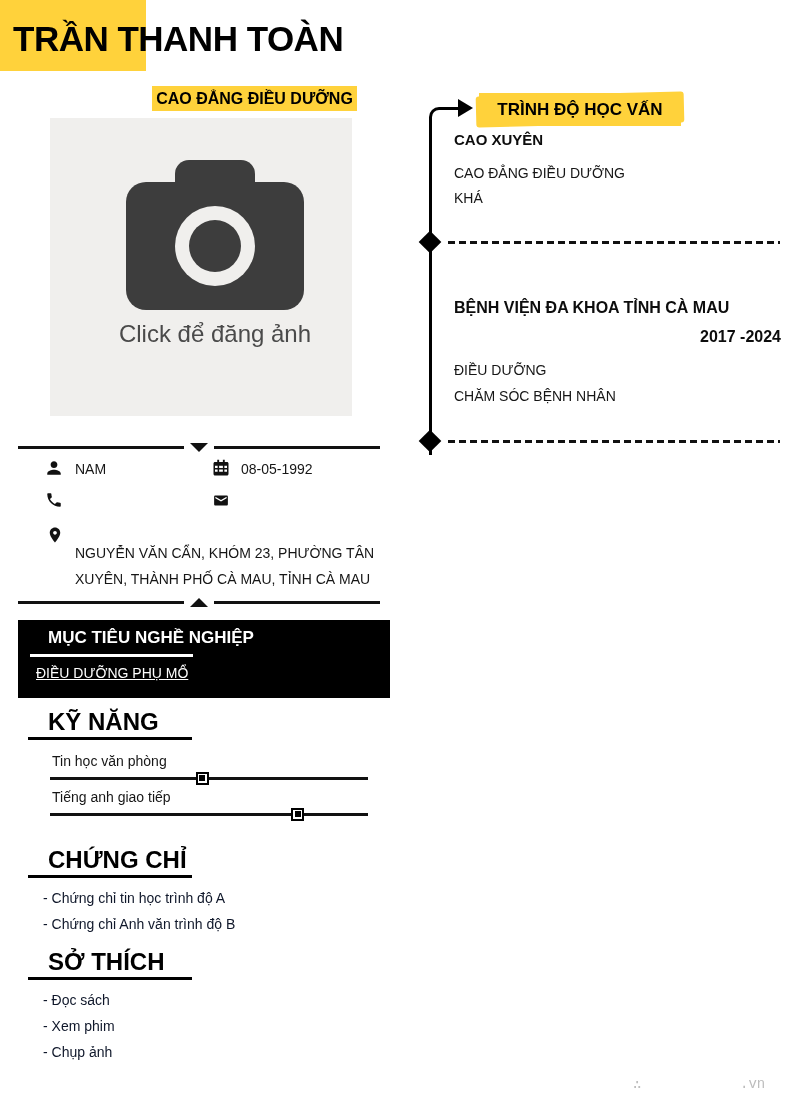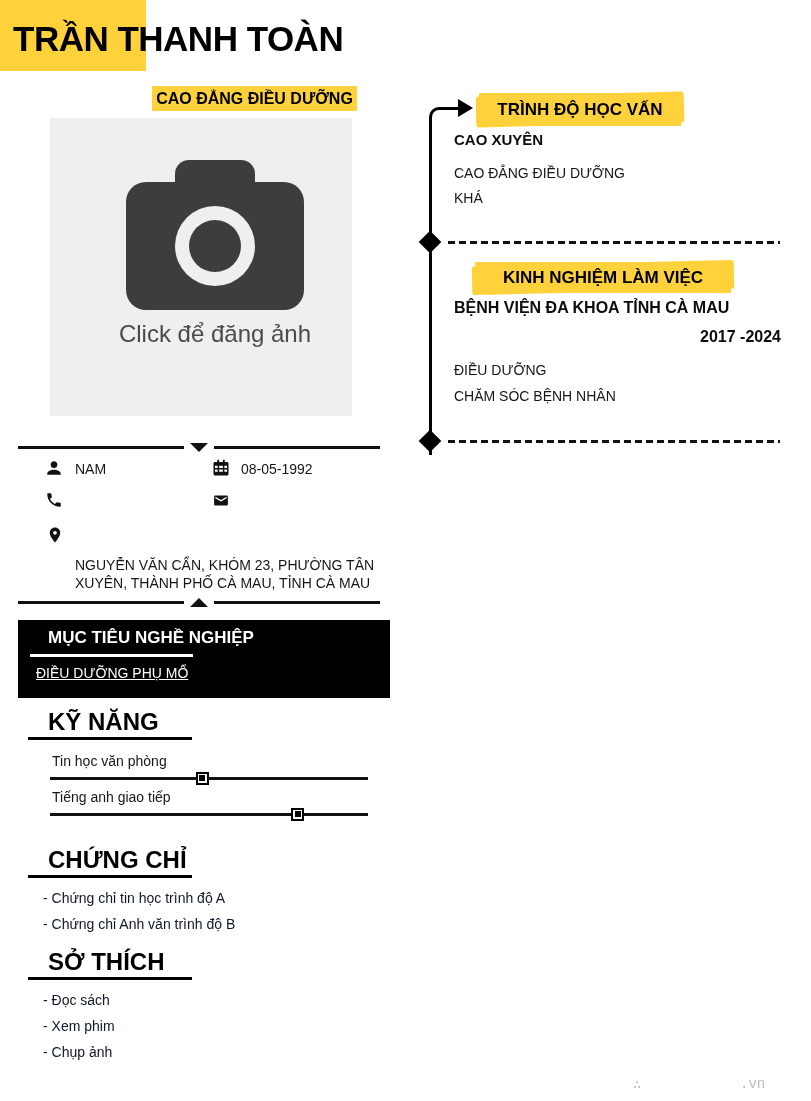--- a/index.html
+++ b/index.html
@@ -36,21 +36,21 @@
   
   .info-text { font-size:14px; color:#161616; }
   .ico { width:18px; height:18px; fill:#111; }
   .i-user { left:45px; top:459px; }
   .v-gender { left:75px; top:461px; }
   .i-cal { left:212px; top:459px; }
   .v-birthday { left:241px; top:461px; }
   .i-phone { left:45px; top:491px; }
   .i-mail { left:212px; top:493px; }
   .i-pin { left:46px; top:526px; }
-  .v-address { left:75px; top:556px; width:300px; line-height:18px; }
+  .v-address { left:75px; top:540px; width:300px; line-height:26px; }
 
   
   .objective { left:18px; top:620px; width:372px; height:78px; background:#000; color:#fff; }
   .obj-title { position:absolute; left:30px; top:8px; font-size:17px; font-weight:bold; white-space:nowrap; }
   .obj-underline { position:absolute; left:12px; top:34px; width:163px; height:2.5px; background:#fff; }
   .obj-content { position:absolute; left:18px; top:45px; font-size:14px;text-decoration:underline; }
 
   
   .section-heading { font-size:24px; font-weight:bold; color:#000; white-space:nowrap; }
   .section-underline { height:3px; background:#000; width:164px; left:28px; }
@@ -197,21 +197,20 @@
   <div class="abs arrowhead"></div>
 
   <div class="abs hl edu-title">TRÌNH ĐỘ HỌC VẤN</div>
   <div class="abs r-bold edu-degree">CAO XUYÊN</div>
   <div class="abs r-text edu-major">CAO ĐẲNG ĐIỀU DƯỠNG</div>
   <div class="abs r-text edu-grade">KHÁ</div>
 
   <div class="abs diamond diamond-1"></div>
   <div class="abs dashline dash-1"></div>
 
-  <div class="abs hl exp-title">KINH NGHIỆM LÀM VIỆC</div>
   <div class="abs r-bold exp-company">BỆNH VIỆN ĐA KHOA TỈNH CÀ MAU</div>
   <div class="abs r-bold exp-period">2017 -2024</div>
   <div class="abs r-text exp-position">ĐIỀU DƯỠNG</div>
   <div class="abs r-text exp-desc">CHĂM SÓC BỆNH NHÂN</div>
 
   <div class="abs diamond diamond-2"></div>
   <div class="abs dashline dash-2"></div>
 
   <div class="abs watermark wm-dots">∴</div>
   <div class="abs watermark wm-vn">.vn</div>

